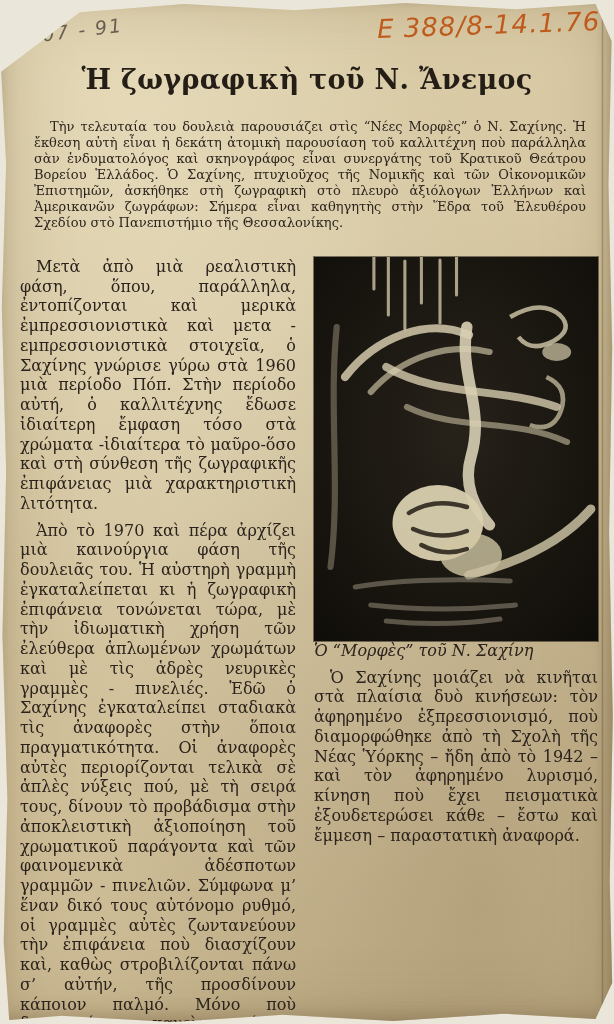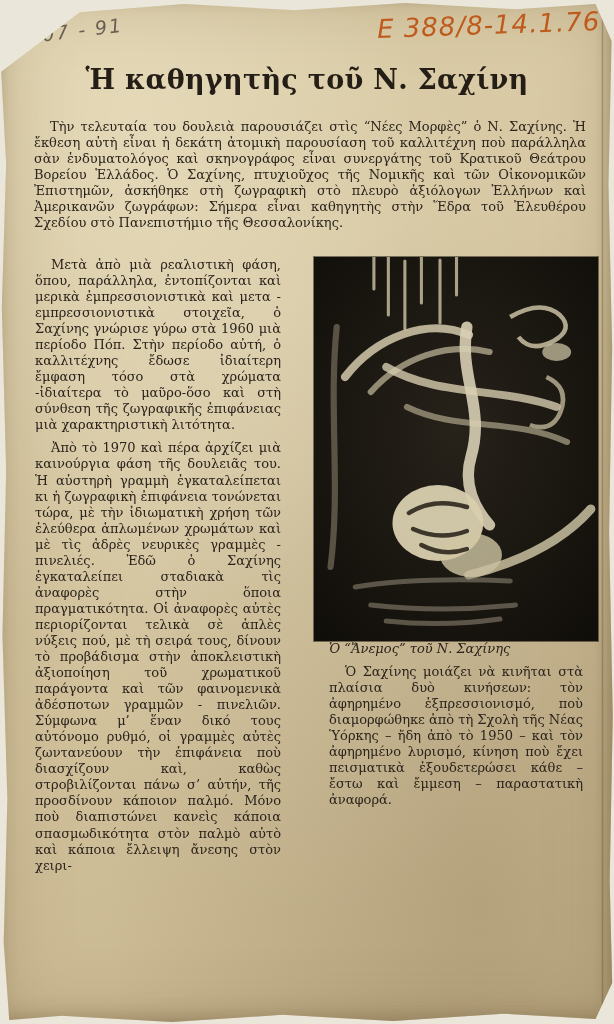--- a/index.html
+++ b/index.html
@@ -32,22 +32,22 @@
   .lead{
     margin:24px 28px 0 34px;
     font-size:13px;line-height:1.23;text-align:justify;text-indent:16px;
     color:#2c241d;
   }
   .columns{
     display:grid;grid-template-columns:276px 1fr;column-gap:18px;
     margin:26px 16px 0 20px;
   }
   .columns p{
-    font-size:13px;line-height:1.235;text-align:justify;
-    margin:0 15px 7px;text-indent:16px;color:#2b231c;
+    font-size:16px;line-height:1.235;text-align:justify;
+    margin:0 0 7px;text-indent:16px;color:#2b231c;
   }
   .col-right p.cont{text-indent:0;margin-top:12px;margin-bottom:4px;}
   .artwork{
     width:100%;height:384px;display:block;
     outline:1px solid rgba(20,16,10,0.5);
     background:#14110d;
   }
   .caption{
     text-align:center;font-style:italic;font-size:13.5px;
     margin:7px 0 2px;text-indent:0 !important;color:#332b22;
@@ -59,21 +59,21 @@
   }
 </style>
 </head>
 <body>
 
 <div class="paper">
 
   <span class="note note-left">ℓ907 - 91</span>
   <span class="note note-right">Ε 388/8-14.1.76</span>
 
-  <h1 class="title">Ἡ καθηγητὴς τοῦ Ν. Σαχίνη</h1>
+  <h1 class="title">Ἡ ζωγραφικὴ τοῦ Ν. Ἄνεμος</h1>
 
   <p class="lead">Τὴν τελευταία του δουλειὰ παρουσιάζει στὶς “Νέες Μορφὲς” ὁ Ν. Σαχίνης. Ἡ ἔκθεση αὐτὴ εἶναι ἡ δεκάτη ἀτομικὴ παρουσίαση τοῦ καλλιτέχνη ποὺ παράλληλα σὰν ἐνδυματολόγος καὶ σκηνογράφος εἶναι συνεργάτης τοῦ Κρατικοῦ Θεάτρου Βορείου Ἑλλάδος. Ὁ Σαχίνης, πτυχιοῦχος τῆς Νομικῆς καὶ τῶν Οἰκονομικῶν Ἐπιστημῶν, ἀσκήθηκε στὴ ζωγραφικὴ στὸ πλευρὸ ἀξιόλογων Ἑλλήνων καὶ Ἀμερικανῶν ζωγράφων: Σήμερα εἶναι καθηγητὴς στὴν Ἕδρα τοῦ Ἐλευθέρου Σχεδίου στὸ Πανεπιστήμιο τῆς Θεσσαλονίκης.</p>
 
   <div class="columns">
 
     <div class="col-left">
       <p>Μετὰ ἀπὸ μιὰ ρεαλιστικὴ φάση, ὅπου, παράλληλα, ἐντοπίζονται καὶ μερικὰ ἐμπρεσσιονιστικὰ καὶ μετα - εμπρεσσιονιστικὰ στοιχεῖα, ὁ Σαχίνης γνώρισε γύρω στὰ 1960 μιὰ περίοδο Πόπ. Στὴν περίοδο αὐτή, ὁ καλλιτέχνης ἔδωσε ἰδιαίτερη ἔμφαση τόσο στὰ χρώματα -ἰδιαίτερα τὸ μαῦρο-ὅσο καὶ στὴ σύνθεση τῆς ζωγραφικῆς ἐπιφάνειας μιὰ χαρακτηριστικὴ λιτότητα.</p>
       <p>Ἀπὸ τὸ 1970 καὶ πέρα ἀρχίζει μιὰ καινούργια φάση τῆς δουλειᾶς του. Ἡ αὐστηρὴ γραμμὴ ἐγκαταλείπεται κι ἡ ζωγραφικὴ ἐπιφάνεια τονώνεται τώρα, μὲ τὴν ἰδιωματικὴ χρήση τῶν ἐλεύθερα ἁπλωμένων χρωμάτων καὶ μὲ τὶς ἁδρὲς νευρικὲς γραμμὲς - πινελιές. Ἐδῶ ὁ Σαχίνης ἐγκαταλείπει σταδιακὰ τὶς ἀναφορὲς στὴν ὅποια πραγματικότητα. Οἱ ἀναφορὲς αὐτὲς περιορίζονται τελικὰ σὲ ἁπλὲς νύξεις πού, μὲ τὴ σειρά τους, δίνουν τὸ προβάδισμα στὴν ἀποκλειστικὴ ἀξιοποίηση τοῦ χρωματικοῦ παράγοντα καὶ τῶν φαινομενικὰ ἀδέσποτων γραμμῶν - πινελιῶν. Σύμφωνα μ’ ἕναν δικό τους αὐτόνομο ρυθμό, οἱ γραμμὲς αὐτὲς ζωντανεύουν τὴν ἐπιφάνεια ποὺ διασχίζουν καὶ, καθὼς στροβιλίζονται πάνω σ’ αὐτήν, τῆς προσδίνουν κάποιον παλμό. Μόνο ποὺ διαπιστώνει κανεὶς κάποια σπασμωδικότητα στὸν παλμὸ αὐτὸ καὶ κάποια ἔλλειψη ἄνεσης στὸν χειρι-</p>
     </div>
 
@@ -120,21 +120,21 @@
 
         <path d="M150 318 C200 305 240 285 268 252" stroke="#c9bfa0" stroke-width="9" fill="none" opacity="0.85" stroke-linecap="round"></path>
 
         <g stroke="#8a8170" stroke-width="5" fill="none" opacity="0.6" stroke-linecap="round">
           <path d="M40 330 q60 -10 150 -6"></path>
           <path d="M55 348 q70 8 140 0"></path>
           <path d="M70 364 q55 6 110 -2"></path>
         </g>
       </svg>
 
-      <p class="caption">Ὁ “Ἄνεμος” τοῦ Ν. Σαχίνης</p>
+      <p class="caption">Ὁ “Μορφὲς” τοῦ Ν. Σαχίνη</p>
 
-      <p>Ὁ Σαχίνης μοιάζει νὰ κινῆται στὰ πλαίσια δυὸ κινήσεων: τὸν ἀφηρημένο ἐξπρεσσιονισμό, ποὺ διαμορφώθηκε ἀπὸ τὴ Σχολὴ τῆς Νέας Ὑόρκης – ἤδη ἀπὸ τὸ 1950 – καὶ τὸν ἀφηρημένο λυρισμό, κίνηση ποὺ ἔχει πεισματικὰ ἐξουδετερώσει κάθε – ἔστω καὶ ἔμμεση – παραστατικὴ ἀναφορά.</p>
+      <p>Ὁ Σαχίνης μοιάζει νὰ κινῆται στὰ πλαίσια δυὸ κινήσεων: τὸν ἀφηρημένο ἐξπρεσσιονισμό, ποὺ διαμορφώθηκε ἀπὸ τὴ Σχολὴ τῆς Νέας Ὑόρκης – ἤδη ἀπὸ τὸ 1942 – καὶ τὸν ἀφηρημένο λυρισμό, κίνηση ποὺ ἔχει πεισματικὰ ἐξουδετερώσει κάθε – ἔστω καὶ ἔμμεση – παραστατικὴ ἀναφορά.</p>
 
     </div>
   </div>
 
   <div class="crease"></div>
 </div>
 
 </body></html>

